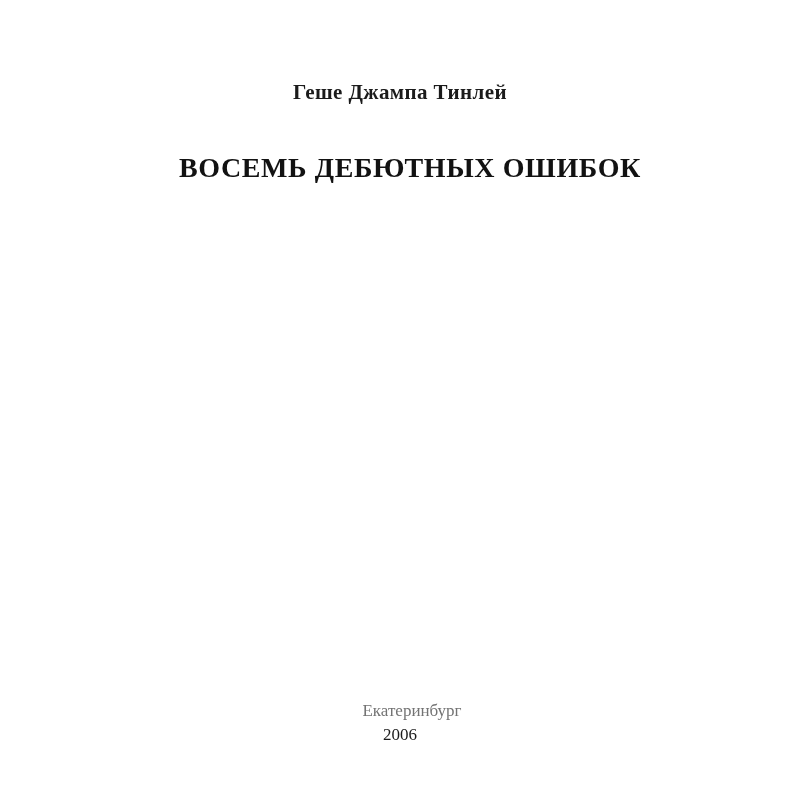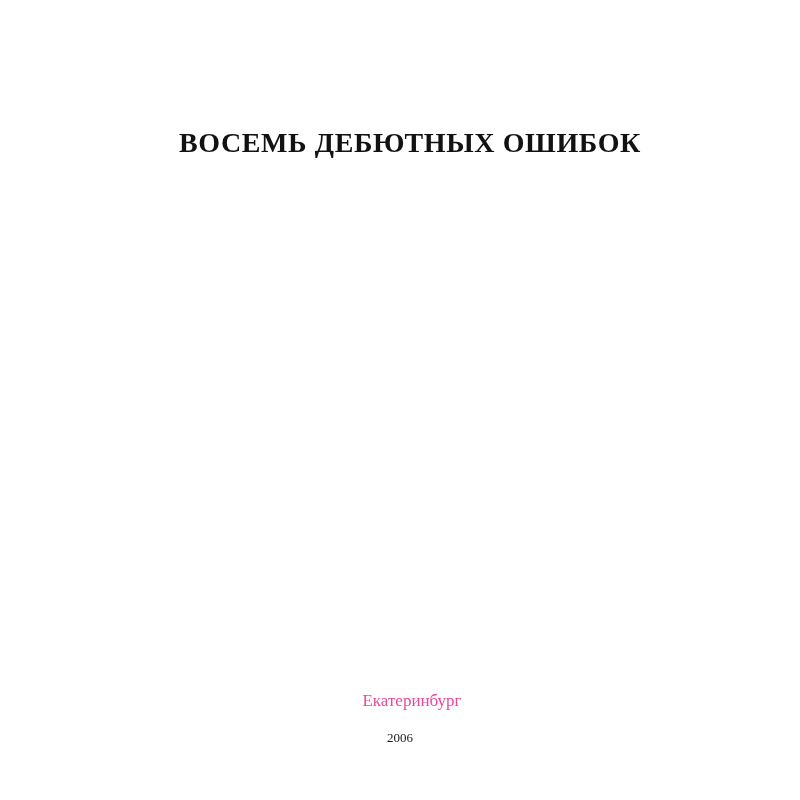--- a/index.html
+++ b/index.html
@@ -52,39 +52,40 @@
   .imprint {
     position: absolute;
     left: 0;
     bottom: 52px;
     width: 800px;
     text-align: center;
   }
   .city {
     font-family: "Liberation Serif", serif;
     font-size: 17px;
-    color: #ec4899;
-    margin: 16px;
+    color: #737373;
+    margin: 0;
     line-height: 1.45;
     padding-left: 24px;
   }
   .year {
     font-family: "Liberation Serif", serif;
-    font-size: 13px;
+    font-size: 17px;
     color: #1b1b1b;
     margin: 0;
     line-height: 1.45;
   }
 </style>
 </head>
 <body>
 
 <div class="page">
 
   <div class="title-block">
+    <p class="author">Геше Джампа Тинлей</p>
     <h1 class="book-title">ВОСЕМЬ ДЕБЮТНЫХ ОШИБОК</h1>
   </div>
 
   <div class="imprint">
     <p class="city">Екатеринбург</p>
     <p class="year">2006</p>
   </div>
 
 </div>
 

